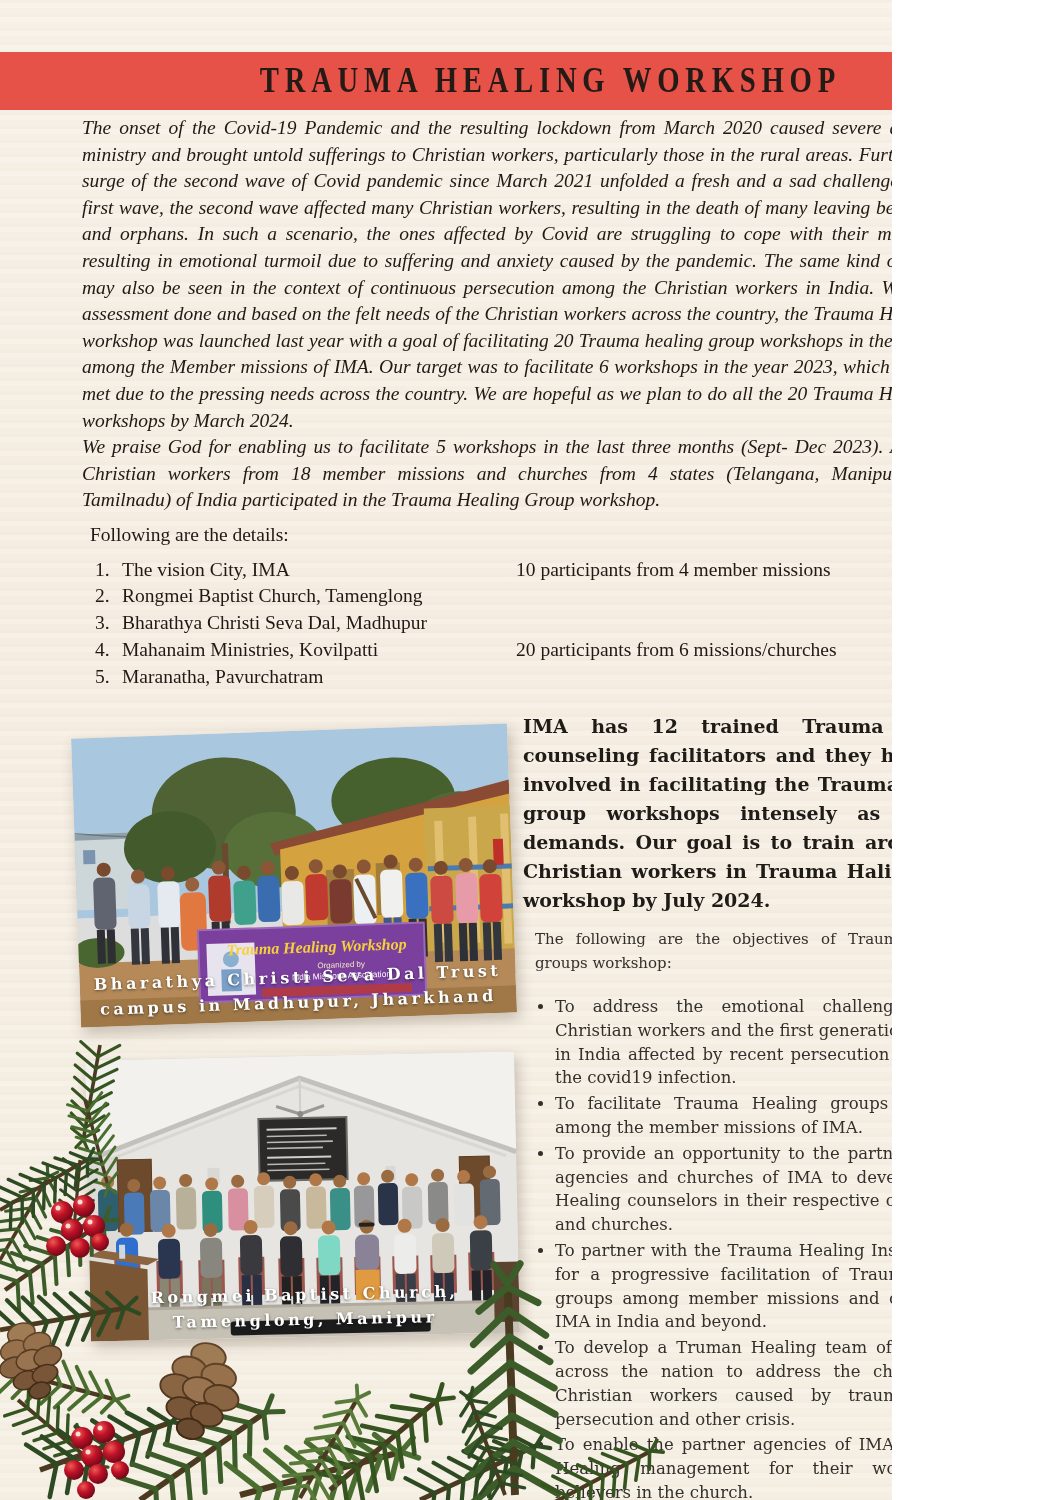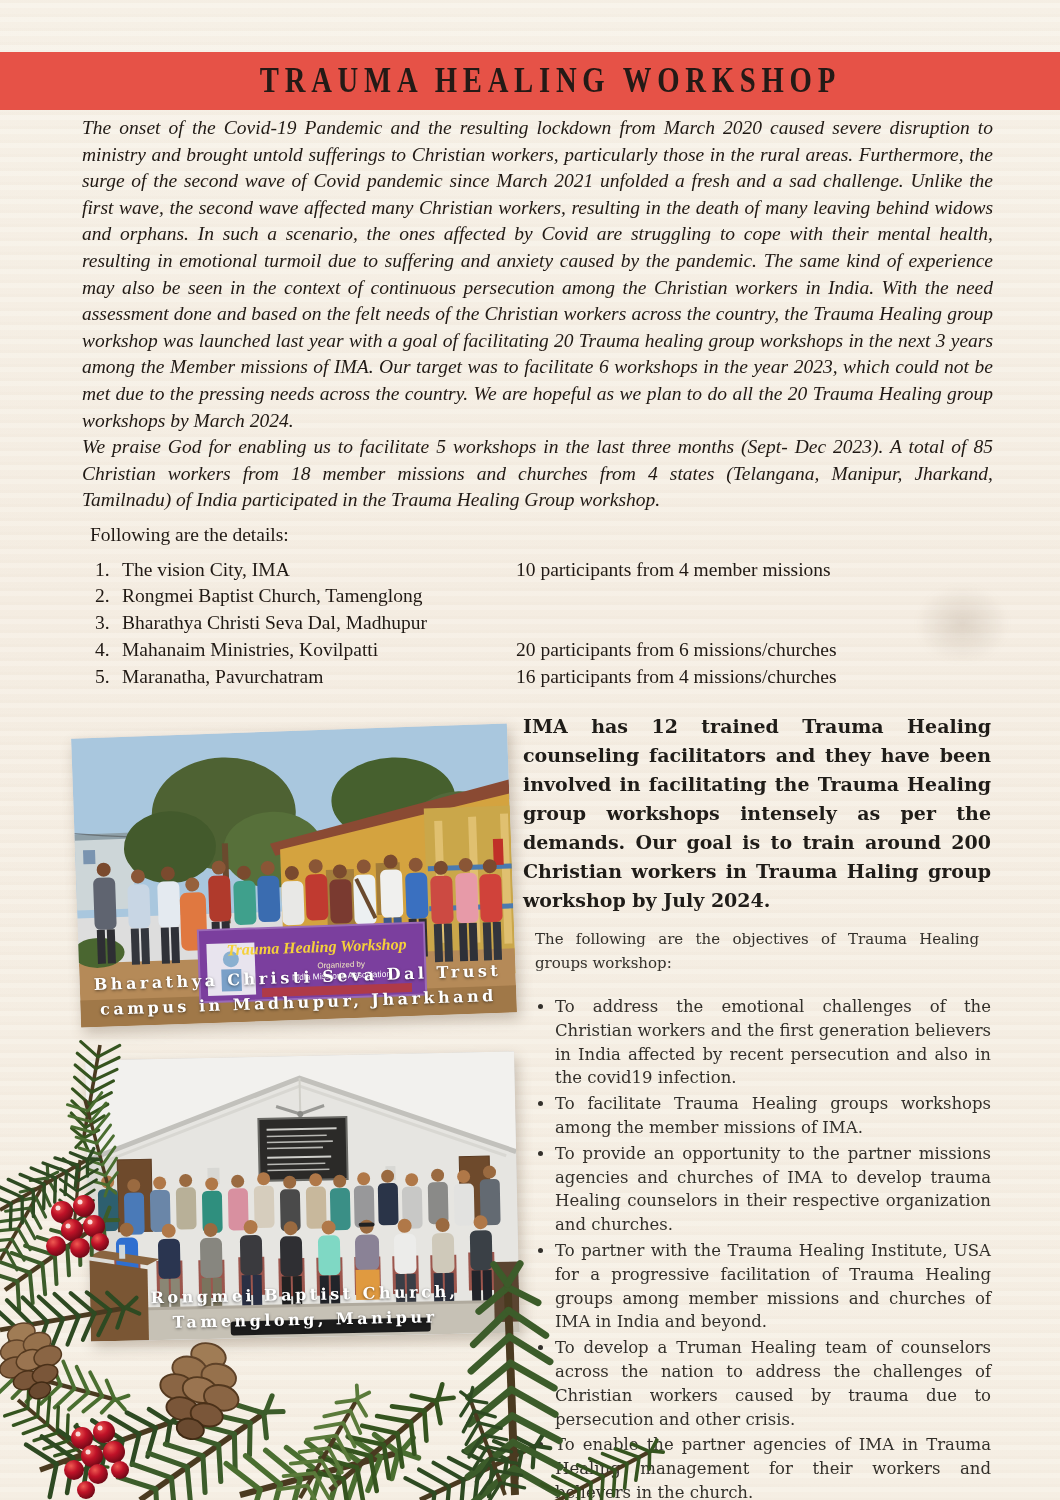--- a/index.html
+++ b/index.html
@@ -1,17 +1,17 @@
 <!DOCTYPE html>
 <html><head>
 <meta charset="utf-8">
 <style>
   html,body{margin:0;padding:0;}
   .page{
-    position:relative; width:1060px; height:1500px; overflow:hidden;
+    position:relative; width:892px; height:1500px; overflow:hidden;
     background:
       repeating-linear-gradient(180deg, rgba(214,196,172,0.10) 0 3px, rgba(255,255,255,0.06) 3px 8px, rgba(222,206,184,0.08) 8px 14px),
       linear-gradient(180deg,#f8f3ea 0%,#f6efe5 40%,#f7f1e7 100%);
     font-family:"Liberation Serif", serif; color:#211a15;
   }
   .smudge{position:absolute; left:915px; top:585px; width:95px; height:78px;
     background:radial-gradient(ellipse at 50% 50%, rgba(130,108,86,0.20), rgba(130,108,86,0) 70%);
     filter:blur(3px); border-radius:50%;}
   .top-banner{
     position:absolute; left:0; top:52px; width:1060px; height:58px;
@@ -86,21 +86,20 @@
         <span class="w-name">Bharathya Christi Seva Dal, Madhupur</span>
       </div>
       <div class="workshop-row">
         <span class="w-num">4.</span>
         <span class="w-name">Mahanaim Ministries, Kovilpatti</span>
         <span class="w-count">20 participants from 6 missions/churches</span>
       </div>
       <div class="workshop-row">
         <span class="w-num">5.</span>
         <span class="w-name">Maranatha, Pavurchatram</span>
-        <span class="w-count">16 participants from 4 missions/churches</span>
       </div>
     </div>
   </div>
 
   <figure class="photo photo1" style="margin:0">
     <svg width="436" height="289" viewBox="0 0 436 289">
       <rect x="0" y="0" width="436" height="180" fill="#a9c7de"></rect>
       <rect x="0" y="96" width="58" height="8" fill="#8fa0a8"></rect>
       <rect x="0" y="102" width="58" height="70" fill="#cdd6d8"></rect>
       <rect x="8" y="112" width="12" height="14" fill="#7a94b0"></rect>

